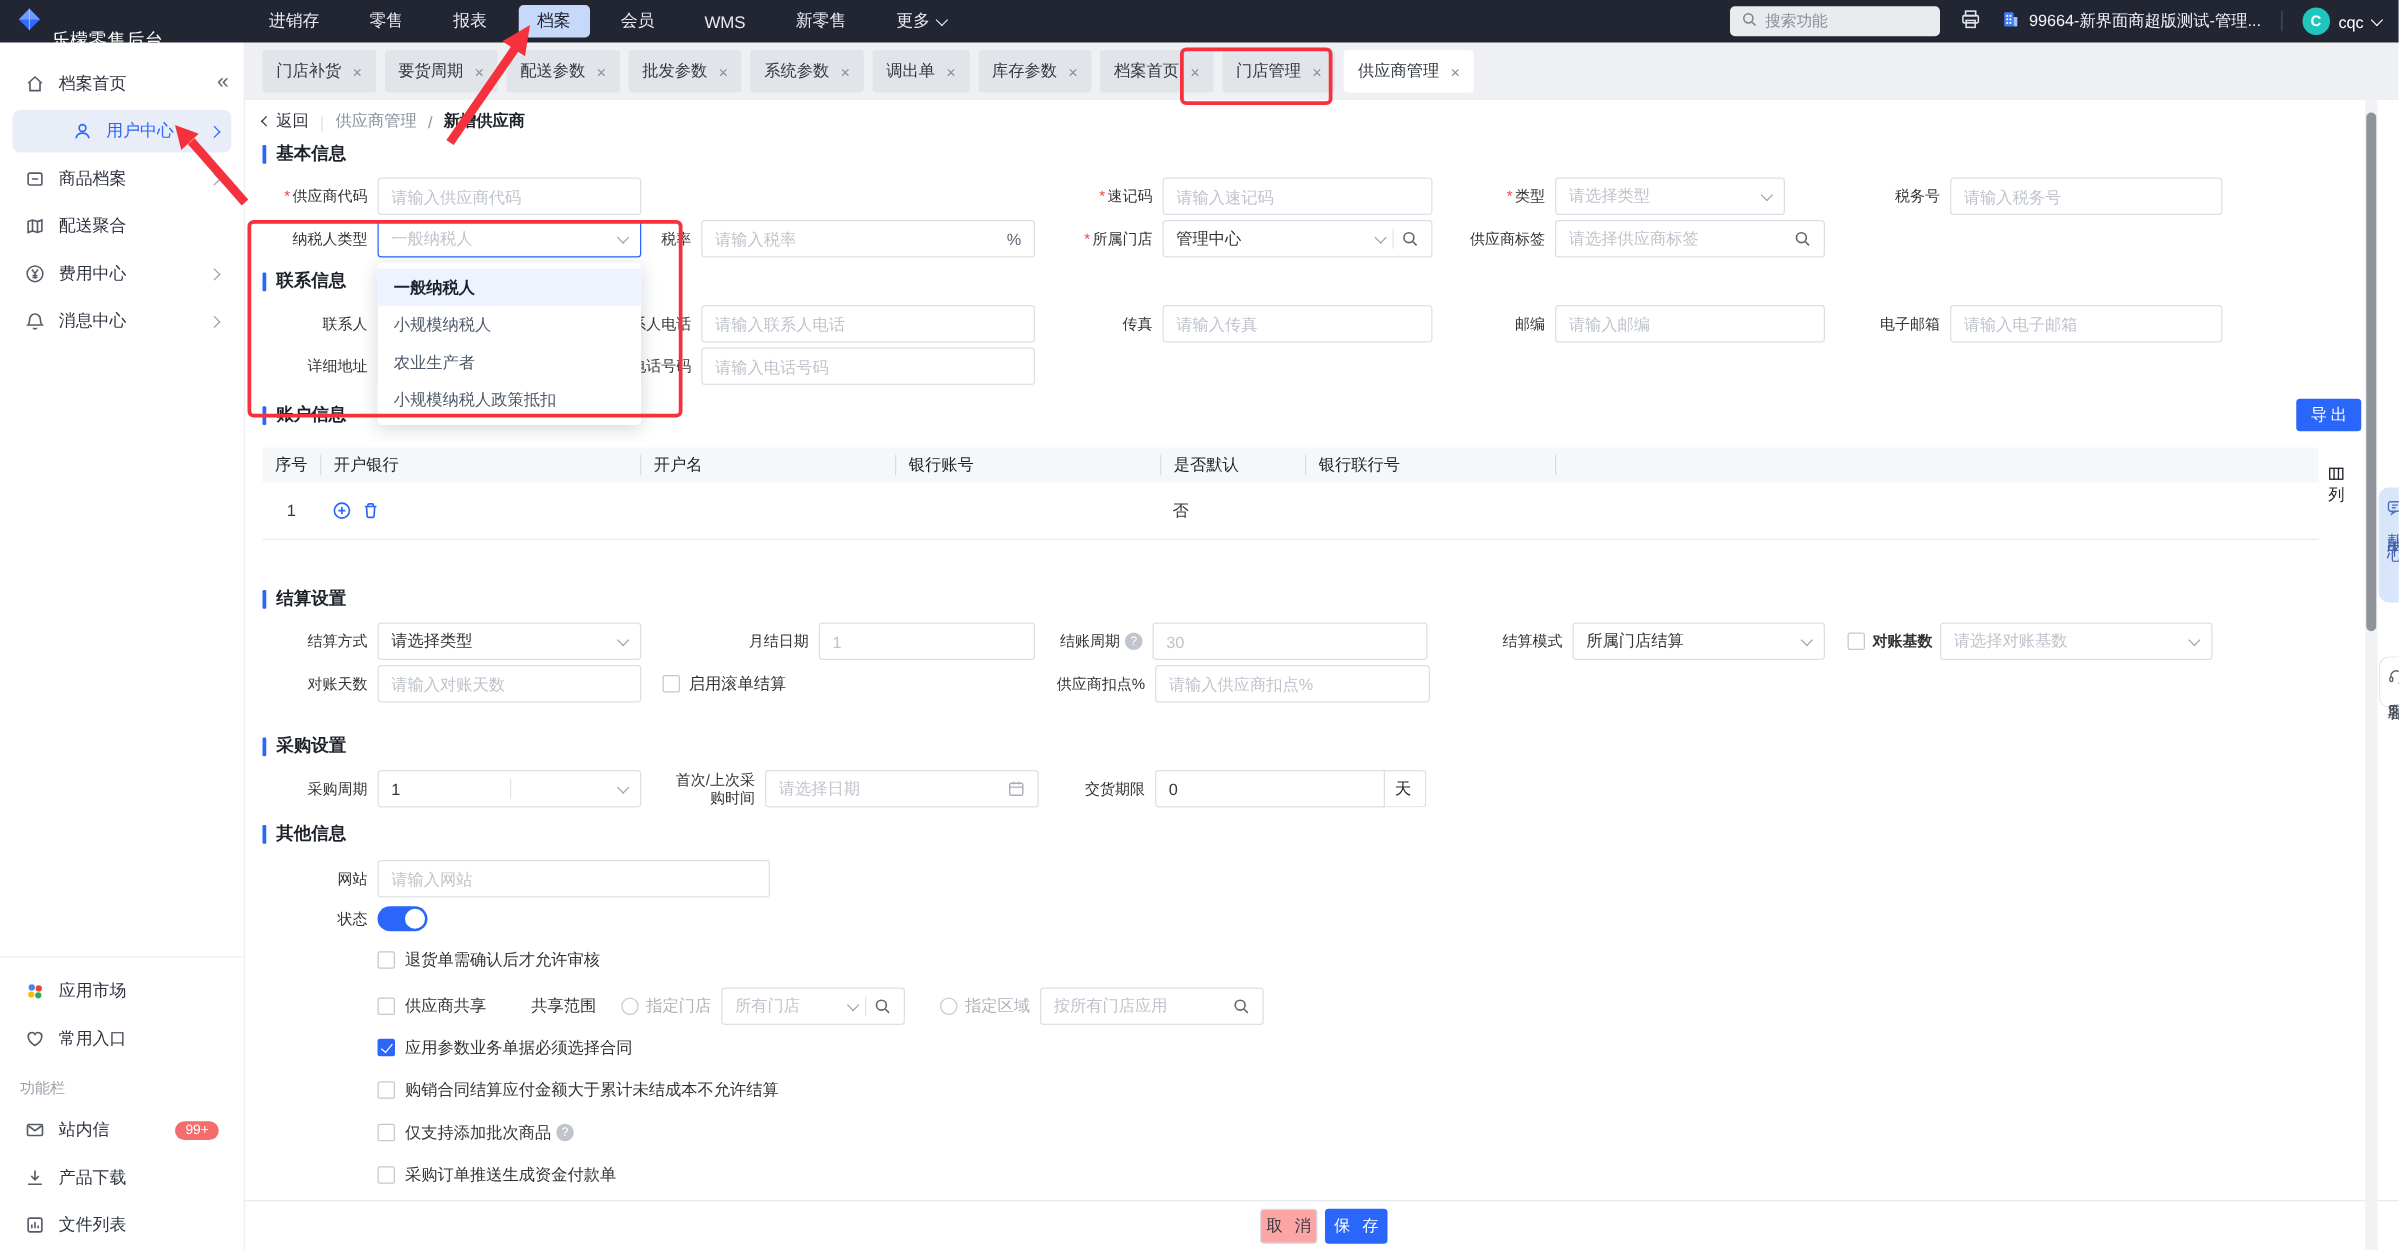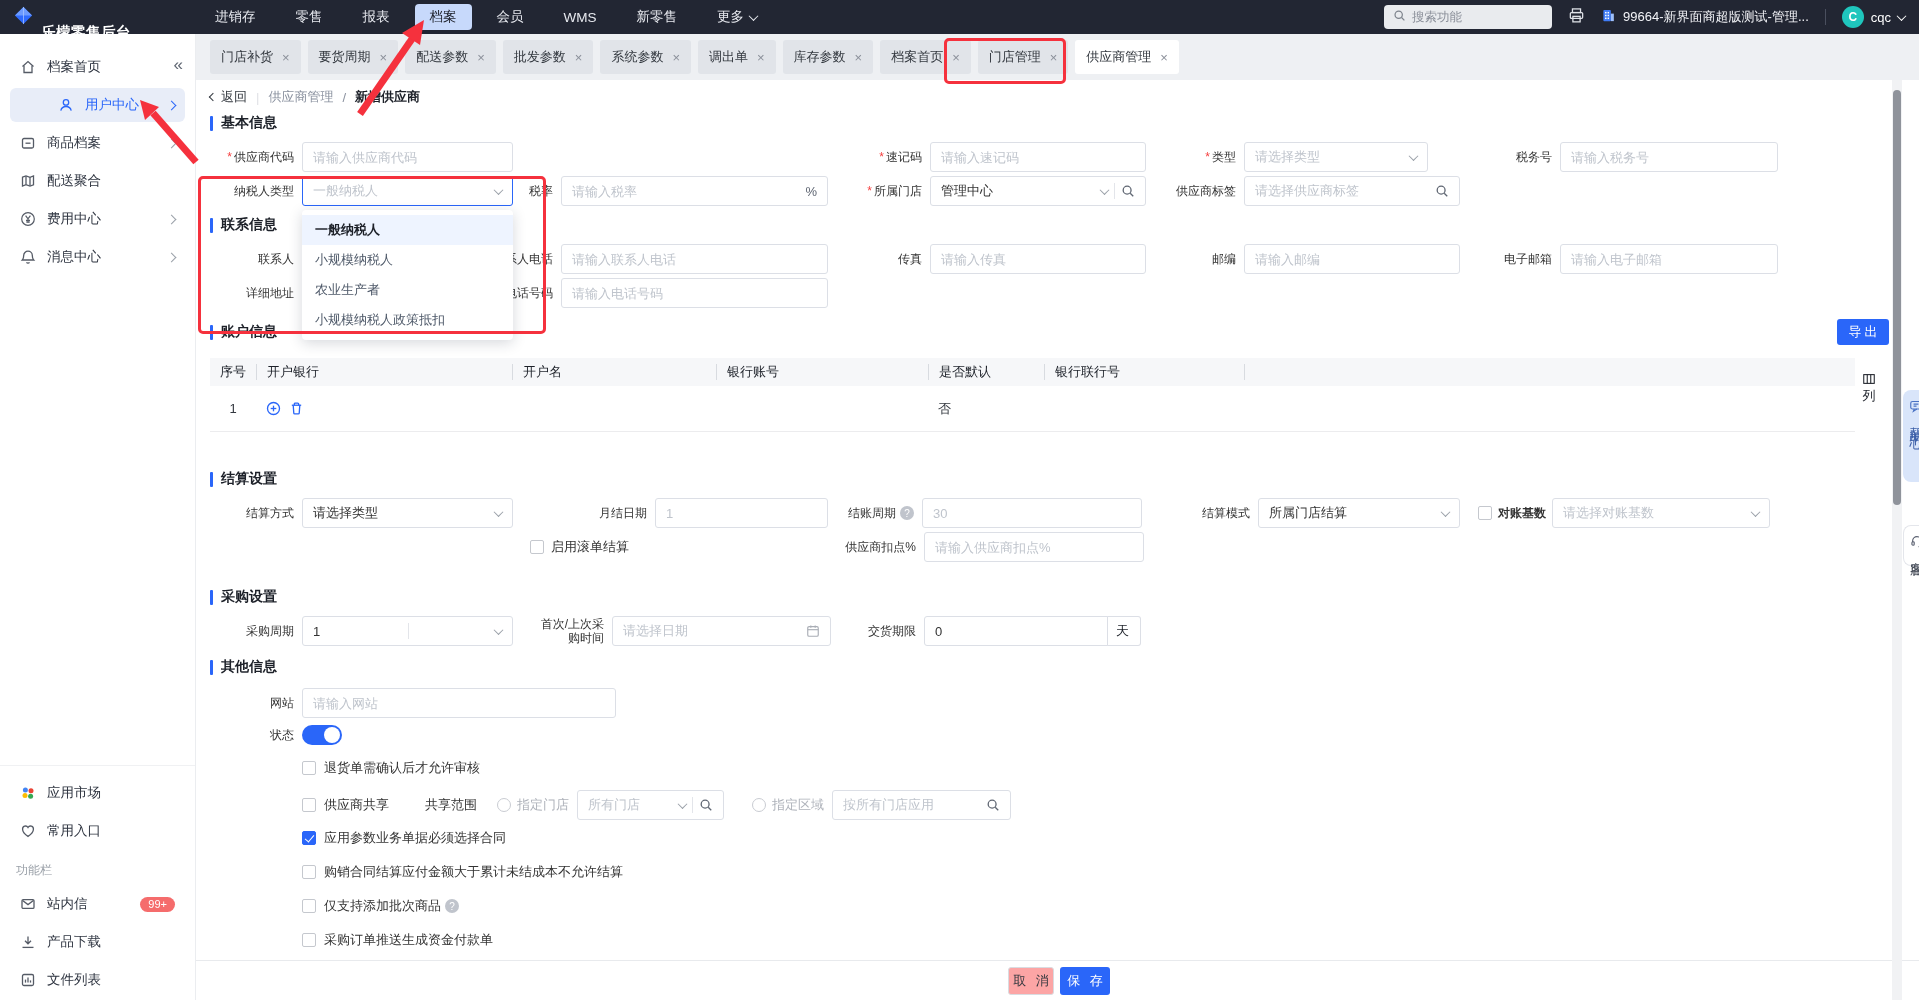--- a/index.html
+++ b/index.html
@@ -2,21 +2,21 @@
 <html><head>
 <meta charset="utf-8">
 <style>
   * { box-sizing:border-box; margin:0; padding:0; }
   html,body { width:1919px; height:1000px; overflow:hidden; }
   body { font-family:"Liberation Sans","DejaVu Sans",sans-serif; font-size:13px; color:#333; background:#fff; position:relative; }
 
   
   .topbar { position:absolute; left:0; top:0; width:1919px; height:34px; background:#222633; display:flex; align-items:center; padding:0 14px; z-index:10; }
   .logo { display:flex; align-items:center; gap:8px; width:186px; }
-  .logo-text { color:#fff; font-size:14.5px; font-weight:bold; letter-spacing:.5px;margin-top:31px; }
+  .logo-text { color:#fff; font-size:14.5px; font-weight:normal; letter-spacing:.5px;margin-top:31px; }
   .topnav { display:flex; align-items:center; gap:10px; }
   .topnav-item { color:#e8eaf0; font-size:13.5px; padding:4px 15px; border-radius:4px; cursor:pointer; display:flex; align-items:center; gap:6px; white-space:nowrap; }
   .topnav-item.active { background:#c7d9fb; color:#20242f; }
   .chev { width:7px; height:7px; border-right:1.4px solid currentColor; border-bottom:1.4px solid currentColor; transform:rotate(45deg) translate(-1px,-1px); display:inline-block; }
   .topbar-right { margin-left:auto; display:flex; align-items:center; gap:16px; }
   .searchbox { width:168px; height:24px; background:#e9ebee; border-radius:4px; display:flex; align-items:center; gap:6px; padding:0 9px; }
   .searchbox input { border:none; outline:none; background:transparent; width:110px; font-size:12.5px; color:#333; }
   .searchbox input::placeholder { color:#8a8f99; }
   .company { display:flex; align-items:center; gap:7px; color:#f2f3f7; font-size:13px; max-width:260px; white-space:nowrap; }
   .topbar-sep { width:1px; height:16px; background:#4a4f5e; }
@@ -539,20 +539,26 @@
   </div>
   <div class="fld" style="left:1282px;top:418px">
     <span class="cb"></span>
     <span class="lbl" style="margin:0 6px;font-weight:bold">对账基数</span>
     <div class="box" style="width:218px">
         <span class="val ph">请选择对账基数</span>
         <i class="chev ichev"></i>
       </div>
   </div>
 
+  <div class="fld" style="left:0;top:452px">
+    <span class="lbl" style="width:98px">对账天数</span>
+    <div class="box" style="width:211px">
+        <input placeholder="请输入对账天数" style="">
+      </div>
+  </div>
   <div class="fld" style="left:334px;top:452px">
     <span class="cb"></span>
     <span style="margin-left:7px">启用滚单结算</span>
   </div>
   <div class="fld" style="left:628px;top:452px">
     <span class="lbl" style="width:92px">供应商扣点%</span>
     <div class="box" style="width:220px">
         <input placeholder="请输入供应商扣点%" style="">
       </div>
   </div>

